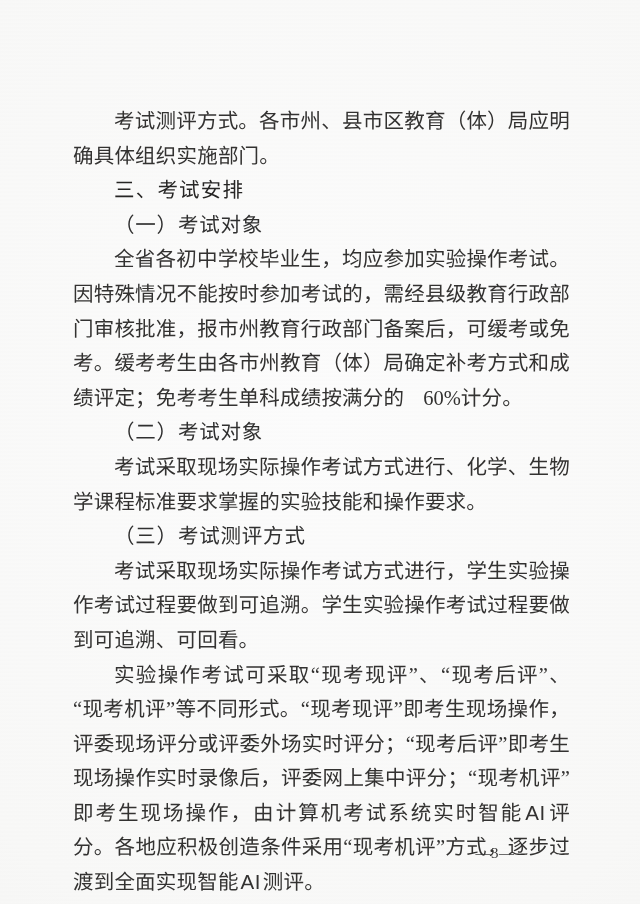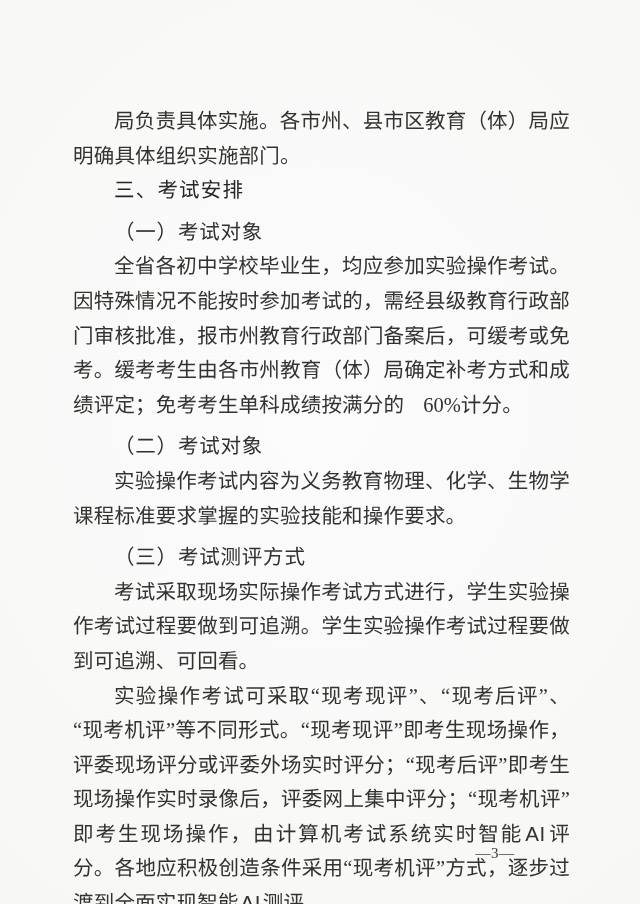--- a/index.html
+++ b/index.html
@@ -64,21 +64,20 @@
     font-weight: 400;
     color: #262524;
     letter-spacing: 1.2px;
   }
 
   .heading-sub {
     text-indent: 41px;
     font-weight: 400;
     color: #303030;
     letter-spacing: .8px;
-    margin-top: 7px;
   }
 
   
   .latin {
     font-family: "Liberation Serif", "DejaVu Serif", serif;
     letter-spacing: 0;
     margin-left: 19px;
   }
   .latin-spaced {
     font-family: Liberation Sans, sans-serif;
@@ -104,31 +103,31 @@
   }
 </style>
 </head>
 <body>
 
 <div class="page">
   <div class="scan-noise"></div>
 
   <div class="text-column">
 
-    <p class="para">局负责具体实施。各市州、县市区教育（体）局应明确具体组织实施部门。</p>
+    <p class="para">考试测评方式。各市州、县市区教育（体）局应明确具体组织实施部门。</p>
 
     <h2 class="heading-main">三、考试安排</h2>
 
     <h3 class="heading-sub">（一）考试对象</h3>
 
     <p class="para">全省各初中学校毕业生，均应参加实验操作考试。因特殊情况不能按时参加考试的，需经县级教育行政部门审核批准，报市州教育行政部门备案后，可缓考或免考。缓考考生由各市州教育（体）局确定补考方式和成绩评定；免考考生单科成绩按满分的<span class="latin">60%</span>计分。</p>
 
     <h3 class="heading-sub">（二）考试对象</h3>
 
-    <p class="para">实验操作考试内容为义务教育物理、化学、生物学课程标准要求掌握的实验技能和操作要求。</p>
+    <p class="para">考试采取现场实际操作考试方式进行、化学、生物学课程标准要求掌握的实验技能和操作要求。</p>
 
     <h3 class="heading-sub">（三）考试测评方式</h3>
 
     <p class="para">考试采取现场实际操作考试方式进行，学生实验操作考试过程要做到可追溯。学生实验操作考试过程要做到可追溯、可回看。</p>
 
     <p class="para">实验操作考试可采取“现考现评”、“现考后评”、“现考机评”等不同形式。“现考现评”即考生现场操作，评委现场评分或评委外场实时评分；“现考后评”即考生现场操作实时录像后，评委网上集中评分；“现考机评”即考生现场操作，由计算机考试系统实时智能<span class="latin-spaced">AI</span>评分。各地应积极创造条件采用“现考机评”方式，逐步过渡到全面实现智能<span class="latin-spaced">AI</span>测评。</p>
 
     <h3 class="heading-sub">（四）考试时间时量</h3>
   </div>
 

